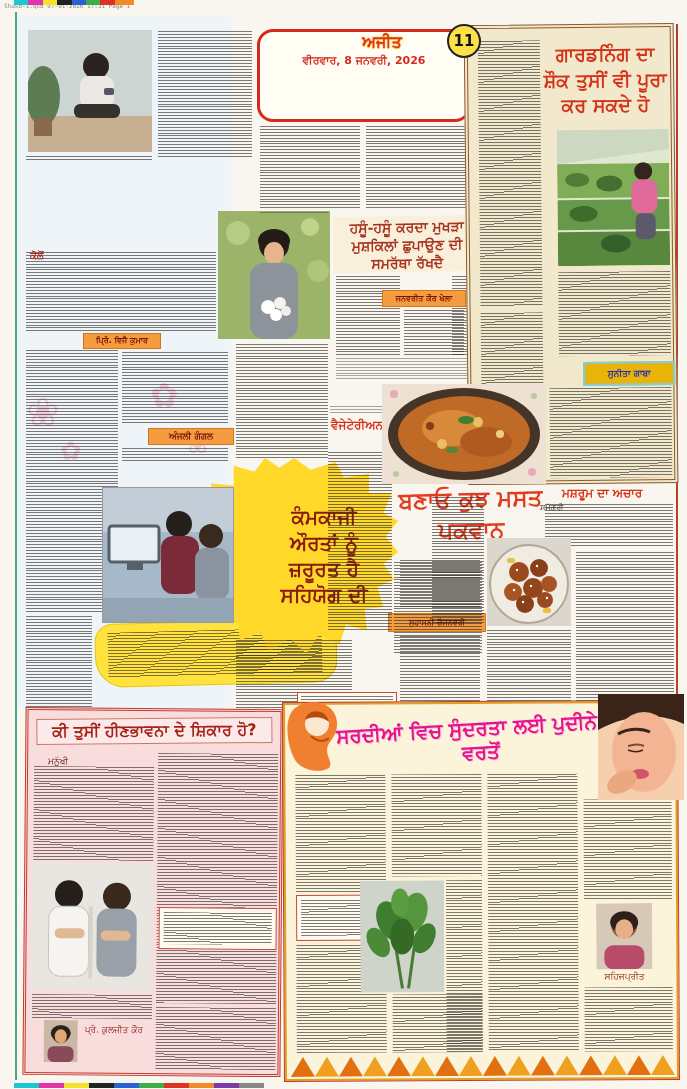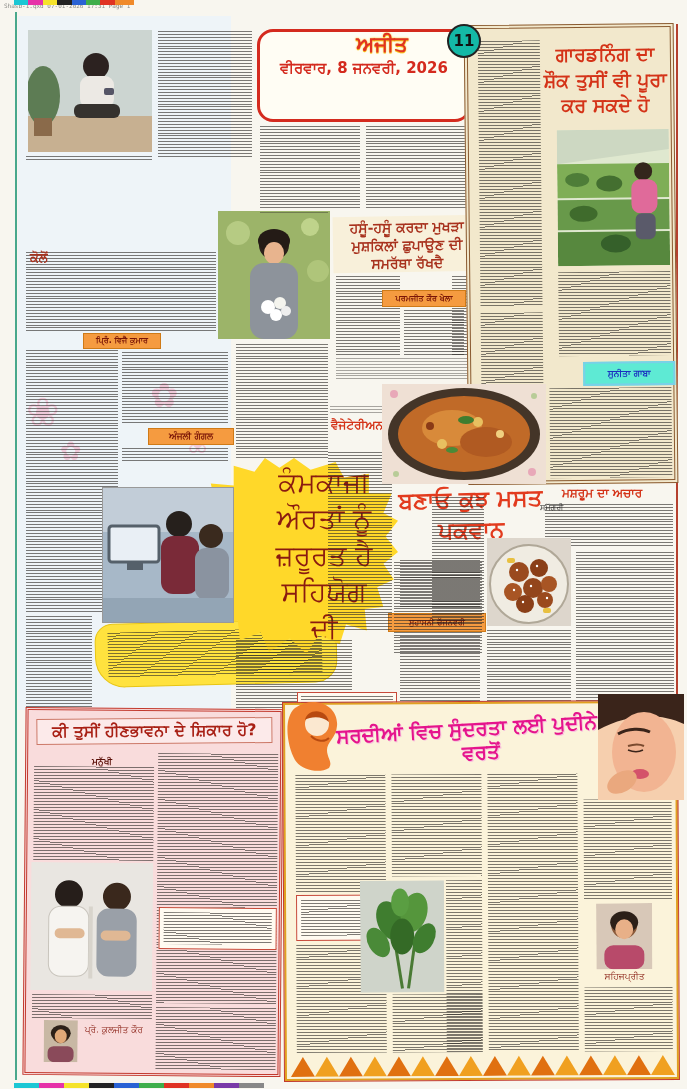--- a/index.html
+++ b/index.html
@@ -32,44 +32,44 @@
   <div class="abs" style="left:15px;top:12px;width:2px;height:1068px;background:#49a88c;"></div>
   <div class="abs" style="left:676px;top:24px;width:2px;height:1052px;background:#b5402e;"></div>
 
   <div class="abs panel" style="left:18px;top:16px;width:213px;height:694px;"></div>
   <div class="abs flower" style="left:26px;top:392px;">❀</div>
   <div class="abs flower" style="left:150px;top:378px;font-size:34px;">✿</div>
   <div class="abs flower" style="left:185px;top:428px;font-size:30px;">❀</div>
   <div class="abs flower" style="left:60px;top:438px;font-size:26px;">✿</div>
 
   <div class="abs" style="left:257px;top:29px;width:214px;height:93px;border:3px solid #d42a1e;border-radius:16px;background:#fffdf4;text-align:center;box-sizing:border-box;">
-    <div style="font-size:21px;font-weight:800;color:#e03222;line-height:1.1;margin-top:1px;text-shadow:0 0 2px #f7c21a, 0 1px 0 #f7c21a;padding-left:36px;">ਅਜੀਤ</div>
-    <div style="font-size:15px;font-weight:bold;color:#d42a1e;margin-top:3px;">ਵੀਰਵਾਰ, 8 ਜਨਵਰੀ, 2026</div>
-  </div>
-  <div class="abs" style="left:447px;top:24px;width:30px;height:30px;border:2.5px solid #222;border-radius:50%;background:#14b8a6;display:flex;align-items:center;justify-content:center;z-index:5;">
+    <div style="font-size:16px;font-weight:800;color:#e03222;line-height:1.1;margin-top:1px;text-shadow:0 0 2px #f7c21a, 0 1px 0 #f7c21a;padding-left:36px;">ਅਜੀਤ</div>
+    <div style="font-size:11px;font-weight:bold;color:#d42a1e;margin-top:3px;">ਵੀਰਵਾਰ, 8 ਜਨਵਰੀ, 2026</div>
+  </div>
+  <div class="abs" style="left:447px;top:24px;width:30px;height:30px;border:2.5px solid #222;border-radius:50%;background:#fde047;display:flex;align-items:center;justify-content:center;z-index:5;">
     <span style="font-size:15px;font-weight:bold;color:#111;">11</span>
   </div>
 
   <div class="abs" style="left:28px;top:30px;width:124px;height:122px;">
     <svg width="124" height="122" viewBox="0 0 124 122">
       <rect width="124" height="86" fill="#ccd5d1"></rect>
       <rect y="86" width="124" height="36" fill="#c7b091"></rect>
       <ellipse cx="15" cy="66" rx="17" ry="30" fill="#5d7c54"></ellipse>
       <rect x="6" y="88" width="18" height="18" fill="#8a6a4a"></rect>
       <circle cx="68" cy="36" r="13" fill="#2c2220"></circle>
       <rect x="52" y="46" width="34" height="32" rx="9" fill="#ece9e4"></rect>
       <rect x="46" y="74" width="46" height="14" rx="6" fill="#35322e"></rect>
       <rect x="76" y="58" width="10" height="7" rx="2" fill="#556"></rect>
     </svg>
   </div>
   <div class="abs txt" style="left:158px;top:31px;width:94px;height:126px;"></div>
   <div class="abs txt" style="left:26px;top:156px;width:126px;height:4px;"></div>
 
 
-  <span class="abs" style="left:30px;top:250px;font-size:13px;font-weight:bold;color:#a8321e;z-index:2;">ਕੋਲੋਂ</span>
+  <span class="abs" style="left:30px;top:250px;font-size:10px;font-weight:bold;color:#a8321e;z-index:2;">ਕੋਲੋਂ</span>
   <div class="abs txt" style="left:26px;top:252px;width:190px;height:80px;"></div>
 
   <div class="abs byline" style="left:83px;top:333px;width:76px;height:14px;font-size:8px;">ਪ੍ਰਿੰ. ਵਿਜੈ ਕੁਮਾਰ</div>
 
   <div class="abs txt" style="left:26px;top:350px;width:92px;height:262px;"></div>
   <div class="abs txt" style="left:122px;top:352px;width:106px;height:72px;"></div>
   <div class="abs byline" style="left:148px;top:428px;width:84px;height:15px;">ਅੰਜਲੀ ਗੰਗਲ</div>
   <div class="abs txt" style="left:122px;top:448px;width:106px;height:14px;"></div>
   <div class="abs txt" style="left:26px;top:616px;width:66px;height:94px;"></div>
 
@@ -94,21 +94,21 @@
       <circle cx="62" cy="92" r="6" fill="#f4f4ee"></circle>
       <circle cx="58" cy="104" r="6" fill="#fff"></circle>
       <circle cx="68" cy="100" r="5" fill="#eee"></circle>
     </svg>
   </div>
 
   <div class="abs" style="left:333px;top:216px;width:148px;height:54px;background:#f8f0da;color:#a8321e;font-size:14px;font-weight:800;text-align:center;line-height:1.3;transform:rotate(-1deg);padding-top:2px;">ਹਸੂੰ-ਹਸੂੰ ਕਰਦਾ ਮੁਖੜਾ ਮੁਸ਼ਕਿਲਾਂ ਛੁਪਾਉਣ ਦੀ ਸਮਰੱਥਾ ਰੱਖਦੈ</div>
 
   <div class="abs txt" style="left:336px;top:276px;width:64px;height:80px;"></div>
   <div class="abs txt" style="left:452px;top:276px;width:28px;height:80px;"></div>
-  <div class="abs byline" style="left:382px;top:290px;width:82px;height:15px;font-size:8px;">ਪਰਮਜੀਤ ਕੌਰ ਖੇਲਾ</div>
+  <div class="abs byline" style="left:382px;top:290px;width:82px;height:15px;font-size:8px;">ਜਨਵਰੀਤ ਕੌਰ ਖੇਲਾ</div>
   <div class="abs txt" style="left:404px;top:310px;width:60px;height:46px;"></div>
   <div class="abs txt light" style="left:336px;top:358px;width:144px;height:22px;"></div>
 
   <div class="abs txt" style="left:236px;top:344px;width:92px;height:116px;"></div>
 
   <div class="abs" style="left:466px;top:24px;width:210px;height:460px;background:#f2e8cc;border:4px double #8a5a30;box-sizing:border-box;transform:rotate(-0.6deg);">
     <div class="abs redhead" style="left:74px;top:14px;width:126px;font-size:19px;line-height:1.35;">ਗਾਰਡਨਿੰਗ ਦਾ ਸ਼ੌਕ ਤੁਸੀਂ ਵੀ ਪੂਰਾ ਕਰ ਸਕਦੇ ਹੋ</div>
     <div class="abs txt" style="left:10px;top:12px;width:62px;height:266px;"></div>
     <div class="abs" style="left:88px;top:102px;width:112px;height:136px;">
       <svg width="112" height="136" viewBox="0 0 112 136">
@@ -120,31 +120,31 @@
         <ellipse cx="20" cy="50" rx="12" ry="7" fill="#4e7d38"></ellipse>
         <ellipse cx="52" cy="54" rx="13" ry="8" fill="#446f30"></ellipse>
         <ellipse cx="26" cy="84" rx="14" ry="8" fill="#3f6b2c"></ellipse>
         <ellipse cx="58" cy="114" rx="15" ry="9" fill="#35602a"></ellipse>
         <circle cx="86" cy="42" r="9" fill="#33261c"></circle>
         <rect x="74" y="50" width="26" height="34" rx="9" fill="#e06a9a"></rect>
         <rect x="78" y="84" width="20" height="26" rx="6" fill="#5a5a6a"></rect>
       </svg>
     </div>
     <div class="abs txt" style="left:88px;top:244px;width:112px;height:84px;"></div>
-    <div class="abs" style="left:112px;top:334px;width:88px;height:20px;background:#5eead4;border:2px solid #7ad0e8;display:flex;align-items:center;justify-content:center;">
+    <div class="abs" style="left:112px;top:334px;width:88px;height:20px;background:#eab308;border:2px solid #7ad0e8;display:flex;align-items:center;justify-content:center;">
       <span style="font-size:9px;font-weight:bold;color:#1a2fc0;">ਸੁਨੀਤਾ ਗਾਬਾ</span>
     </div>
     <div class="abs txt" style="left:10px;top:284px;width:62px;height:166px;"></div>
     <div class="abs txt" style="left:78px;top:360px;width:122px;height:90px;"></div>
   </div>
 
   <div class="abs" style="left:190px;top:458px;width:208px;height:196px;background:#ffd829;
               clip-path:polygon(50% 0%,58% 6%,70% 2%,74% 10%,86% 8%,86% 18%,97% 18%,93% 28%,100% 32%,94% 40%,100% 48%,93% 54%,98% 62%,90% 66%,93% 76%,84% 77%,85% 88%,75% 85%,72% 95%,62% 90%,56% 100%,48% 92%,38% 99%,34% 89%,24% 93%,23% 83%,13% 84%,15% 74%,5% 72%,9% 63%,0% 57%,6% 49%,0% 41%,7% 34%,2% 25%,12% 23%,10% 13%,21% 14%,21% 4%,31% 7%,36% 0%,43% 5%);
               display:flex;align-items:center;justify-content:center;">
-    <div style="width:120px;margin-left:60px;color:#8a1a10;font-size:28px;font-weight:400;text-align:center;line-height:1.3;">ਕੰਮਕਾਜੀ ਔਰਤਾਂ ਨੂੰ ਜ਼ਰੂਰਤ ਹੈ ਸਹਿਯੋਗ ਦੀ</div>
+    <div style="width:120px;margin-left:60px;color:#8a1a10;font-size:20px;font-weight:700;text-align:center;line-height:1.3;">ਕੰਮਕਾਜੀ ਔਰਤਾਂ ਨੂੰ ਜ਼ਰੂਰਤ ਹੈ ਸਹਿਯੋਗ ਦੀ</div>
   </div>
   <div class="abs" style="left:102px;top:487px;width:130px;height:134px;border:1px solid #999;">
     <svg width="130" height="134" viewBox="0 0 130 134">
       <rect width="130" height="134" fill="#a7b8c8"></rect>
       <rect width="130" height="44" fill="#c2cdd8"></rect>
       <rect x="6" y="38" width="50" height="36" rx="3" fill="#e9eff5" stroke="#55606a" stroke-width="3"></rect>
       <rect x="24" y="74" width="16" height="8" fill="#55606a"></rect>
       <circle cx="76" cy="36" r="13" fill="#26201c"></circle>
       <rect x="58" y="48" width="38" height="58" rx="12" fill="#7a2a38"></rect>
       <circle cx="108" cy="48" r="12" fill="#3a2a1e"></circle>
@@ -211,21 +211,21 @@
         <circle cx="27" cy="52" r="1.2" fill="#fff"></circle>
       <rect x="20" y="20" width="8" height="5" rx="2" fill="#e8c040"></rect>
       <rect x="56" y="70" width="8" height="5" rx="2" fill="#e8c040"></rect>
     </svg>
   </div>
   <div class="abs txt" style="left:487px;top:630px;width:84px;height:74px;"></div>
   <div class="abs txt" style="left:576px;top:552px;width:98px;height:152px;"></div>
 
   <div class="abs" style="left:24px;top:708px;width:258px;height:368px;background:#f9dcdc;border:3px double #c23a2e;box-sizing:border-box;transform:rotate(0.5deg);">
     <div class="abs" style="left:8px;top:7px;width:234px;background:#fceaea;border:1px solid #cc7766;color:#a82015;font-size:16px;font-weight:800;text-align:center;line-height:1.25;transform:rotate(-1deg);padding:2px 0;">ਕੀ ਤੁਸੀਂ ਹੀਣਭਾਵਨਾ ਦੇ ਸ਼ਿਕਾਰ ਹੋ?</div>
-    <span class="abs" style="left:20px;top:46px;font-size:9px;font-weight:bold;color:#5a1008;z-index:2;margin-left:44px;">ਮਨੁੱਖੀ</span>
+    <span class="abs" style="left:20px;top:46px;font-size:9px;font-weight:normal;color:#5a1008;z-index:2;">ਮਨੁੱਖੀ</span>
     <div class="abs txt" style="left:6px;top:56px;width:120px;height:94px;"></div>
     <div class="abs txt" style="left:130px;top:42px;width:120px;height:250px;"></div>
     <div class="abs" style="left:4px;top:152px;width:122px;height:128px;">
       <svg width="122" height="128" viewBox="0 0 122 128">
         <rect width="122" height="128" fill="#e9e6e1"></rect>
         <circle cx="38" cy="32" r="14" fill="#261e1a"></circle>
         <rect x="18" y="44" width="40" height="70" rx="12" fill="#f6f4f0" stroke="#c8c4bc"></rect>
         <rect x="24" y="66" width="30" height="10" rx="5" fill="#e0b894"></rect>
         <circle cx="86" cy="34" r="14" fill="#3a281c"></circle>
         <rect x="66" y="46" width="40" height="68" rx="12" fill="#9aa0a8"></rect>

